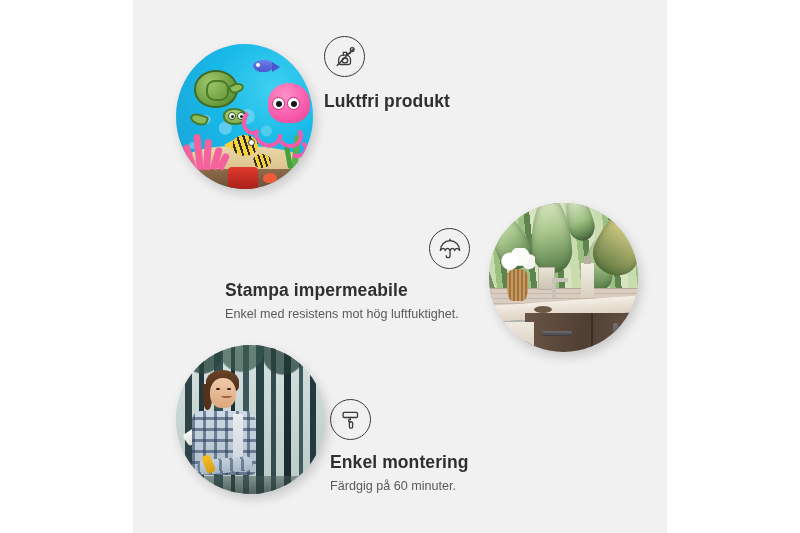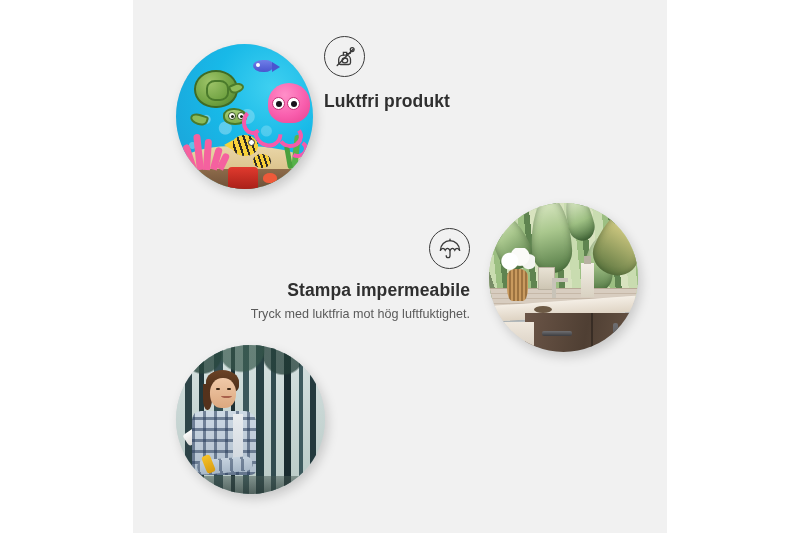--- a/index.html
+++ b/index.html
@@ -341,21 +341,21 @@
     letter-spacing:.1px; white-space:nowrap;
   }
   .f-body{ font-size:12.6px; color:#5a5a5a; line-height:1.42; }
 
   
   #feat-odour{ left:324px; top:36px; width:300px; }
   #feat-odour .f-title{ margin-top:14px; }
   #feat-odour .f-body{ margin-top:8px; width:284px; }
 
   
-  #feat-water{ left:225px; top:228px; width:245px; text-align:right; }
+  #feat-water{ left:225px; top:228px; width:245px; }
   #feat-water .icon-circle{ margin-left:auto; }
   #feat-water .f-title{ margin-top:11px; }
   #feat-water .f-body{ margin-top:5px; }
 
   
   #feat-mount{ left:330px; top:399px; width:250px; }
   #feat-mount .f-title{ margin-top:12px; }
   #feat-mount .f-body{ margin-top:5px; }
 
   svg.ic{ display:block; }
@@ -459,21 +459,21 @@
   <div id="feat-water" class="feature">
     <div class="icon-circle">
       <svg class="ic" width="26" height="26" viewBox="0 0 26 26" fill="none" stroke="#3a3a3a" stroke-width="1.3" stroke-linecap="round">
         <path d="M3.4 14.3c0-5.3 4.3-9.6 9.6-9.6s9.6 4.3 9.6 9.6"></path>
         <path d="M3.4 14.3c1.6-2.6 3.6-2.6 4.8 0 1.2-2.6 3.2-2.6 4.8 0 1.6-2.6 3.6-2.6 4.8 0 1.2-2.6 3.2-2.6 4.8 0"></path>
         <path d="M13 4.7V3.1"></path>
         <path d="M13 14.3v5.4a1.9 1.9 0 11-3.8 0"></path>
       </svg>
     </div>
     <div class="f-title">Stampa impermeabile</div>
-    <div class="f-body">Tryck med luktfria mot hög luftfuktighet.</div>
+    <div class="f-body">Enkel med resistens mot hög luftfuktighet.</div>
   </div>
 
   <div id="img-forest" class="circle-img">
     <div class="inner">
       <div class="forest-bg"></div>
       <div class="trees"></div>
       <div class="canopy"></div>
       <div class="ground"></div>
       <div class="roller-pad"></div>
       <div class="roller-handle"></div>
@@ -482,14 +482,25 @@
       <div class="woman-arm"></div>
       <div class="roller-grip"></div>
       <div class="woman-hair"></div>
       <div class="woman-head"></div>
       <div class="woman-eye l"></div>
       <div class="woman-eye r"></div>
       <div class="woman-smile"></div>
     </div>
   </div>
 
+  <div id="feat-mount" class="feature">
+    <div class="icon-circle">
+      <svg class="ic" width="26" height="26" viewBox="0 0 26 26" fill="none" stroke="#3a3a3a" stroke-width="1.3" stroke-linecap="round" stroke-linejoin="round">
+        <rect x="5.1" y="5.3" width="14.4" height="5.2" rx="1.1"></rect>
+        <path d="M12.3 10.5v2.2h-1.5v2.1h2.4"></path>
+        <rect x="11.4" y="14.8" width="3.2" height="6.3" rx="1"></rect>
+      </svg>
+    </div>
+    <div class="f-title">Enkel montering</div>
+    <div class="f-body">Färdgig på 60 minuter.</div>
+  </div>
 
 </div>
 
 </body></html>

